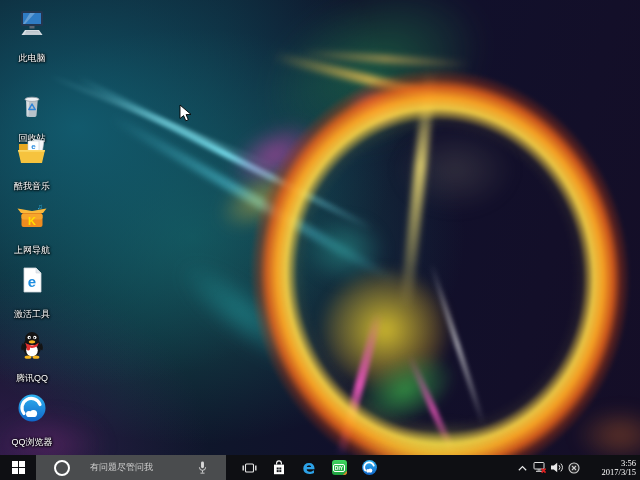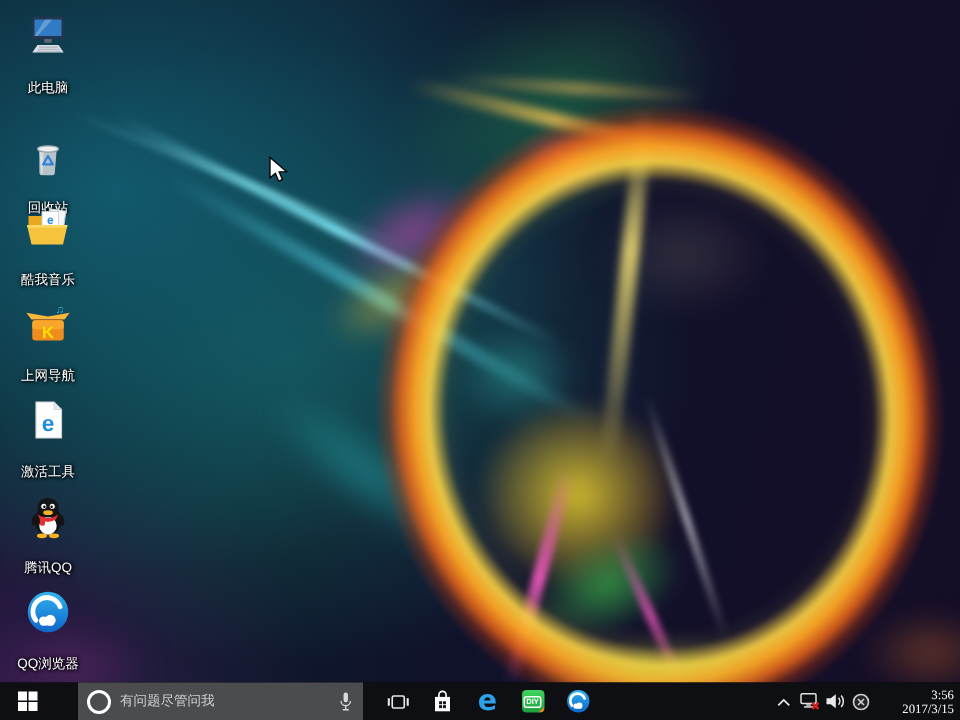--- a/index.html
+++ b/index.html
@@ -78,21 +78,21 @@
   .cursor{position:absolute;left:179px;top:104px;z-index:60;}
 
   
   .taskbar{position:absolute;left:0;bottom:0;width:640px;height:25px;background:#0e0f13;
     display:flex;align-items:center;z-index:40;}
   .startbtn{width:36px;height:25px;display:flex;align-items:center;justify-content:center;
     background:transparent;border:none;padding:0;}
   .winlogo{display:grid;grid-template-columns:6px 6px;grid-template-rows:6px 6px;gap:1px;}
   .winlogo span{background:#fff;}
   .searchbox{width:190px;height:25px;background:#4a4c4e;display:flex;align-items:center;
-    padding:0 6px;box-sizing:border-box;gap:6px;margin-left:16px;}
+    padding:0 18px;box-sizing:border-box;gap:20px;}
   .cortana{width:12px;height:12px;border:2px solid #fff;border-radius:50%;flex:0 0 auto;}
   .searchtext{font-size:9px;color:#cfcfcf;flex:1 1 auto;white-space:nowrap;overflow:hidden;}
   .tbtn{width:30px;height:25px;display:flex;align-items:center;justify-content:center;
     background:transparent;border:none;padding:0;}
   .edge-e{font-size:19px;font-weight:700;color:#2da2e8;line-height:19px;font-family:"DejaVu Sans",sans-serif;}
   .diy-box{width:15px;height:15px;border-radius:3px;position:relative;
     background:linear-gradient(180deg,#3fd45f,#1fa03f);display:flex;align-items:center;justify-content:center;}
   .diy-inner{border:1px solid #fff;border-radius:2px;font-size:5px;line-height:6px;color:#fff;
     padding:0 1px;font-weight:700;letter-spacing:0;}
   .diy-box::after{content:"";position:absolute;right:0;bottom:0;width:0;height:0;

